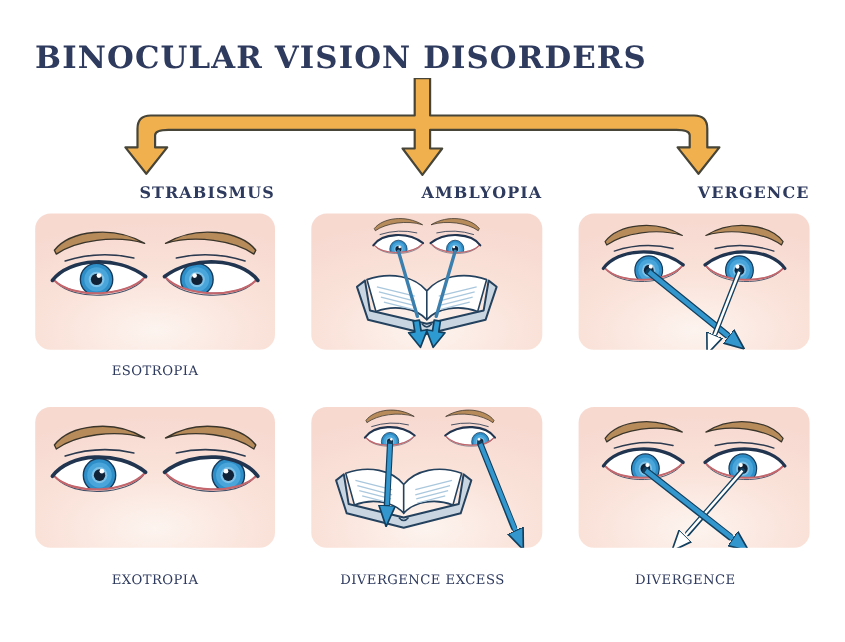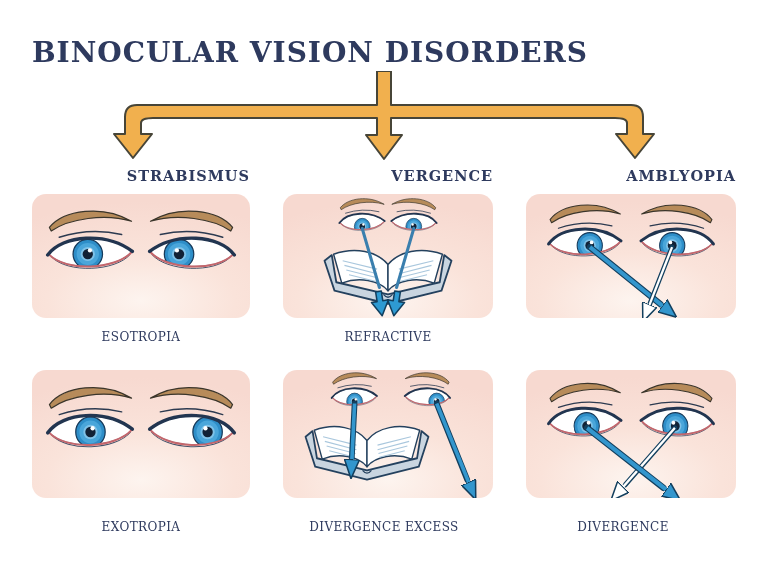--- a/index.html
+++ b/index.html
@@ -95,22 +95,22 @@
 <div class="page">
 
   <h1 class="title">BINOCULAR VISION DISORDERS</h1>
 
   <svg class="branch" width="768" height="92" viewBox="0 0 768 92">
     <path d="M377,0 L391,0 L391,34 L631,34 Q643,34 643,46 L643,63 L654,63 L635,87 L616,63 L627,63 L627,52 Q627,47 615,47 L391,47 L391,64 L402,64 L384,88 L366,64 L377,64 L377,47 L153,47 Q141,47 141,52 L141,63 L152,63 L133,87 L114,63 L125,63 L125,46 Q125,34 137,34 L377,34 Z" fill="#f1b04e" stroke="#474538" stroke-width="2" stroke-linejoin="round"></path>
   </svg>
 
   <div class="grid cats">
     <div class="cat">STRABISMUS</div>
+    <div class="cat">AMBLYOPIA</div>
     <div class="cat">VERGENCE</div>
-    <div class="cat">AMBLYOPIA</div>
   </div>
 
   <div class="grid panels">
 
     <div class="panel r1">
       <svg viewBox="0 0 220 126" preserveAspectRatio="none">
         <g transform="translate(14,16) scale(0.9)">
           <use href="#eye" xlink:href="#eye"></use>
           <g clip-path="url(#almond)">
               <use href="#iris" xlink:href="#iris" transform="translate(47,50)"></use>
@@ -176,21 +176,20 @@
         <g>
           <line x1="153" y1="54" x2="130" y2="111" stroke="#123f5e" stroke-width="5" stroke-linecap="round"></line>
           <line x1="153" y1="54" x2="128" y2="116" stroke="#ffffff" stroke-width="2.4" marker-end="url(#mh-white)"></line>
         </g>
       </svg>
     </div>
   </div>
 
   <div class="grid caps">
     <div class="cap">ESOTROPIA</div>
-    <div class="cap">REFRACTIVE</div>
   </div>
 
   <div class="grid panels row2">
 
     <div class="panel r2">
       <svg viewBox="0 0 220 126" preserveAspectRatio="none">
         <g transform="translate(14,16) scale(0.9)">
           <use href="#eye" xlink:href="#eye"></use>
           <g clip-path="url(#almond)">
               <use href="#iris" xlink:href="#iris" transform="translate(50,50)"></use>

